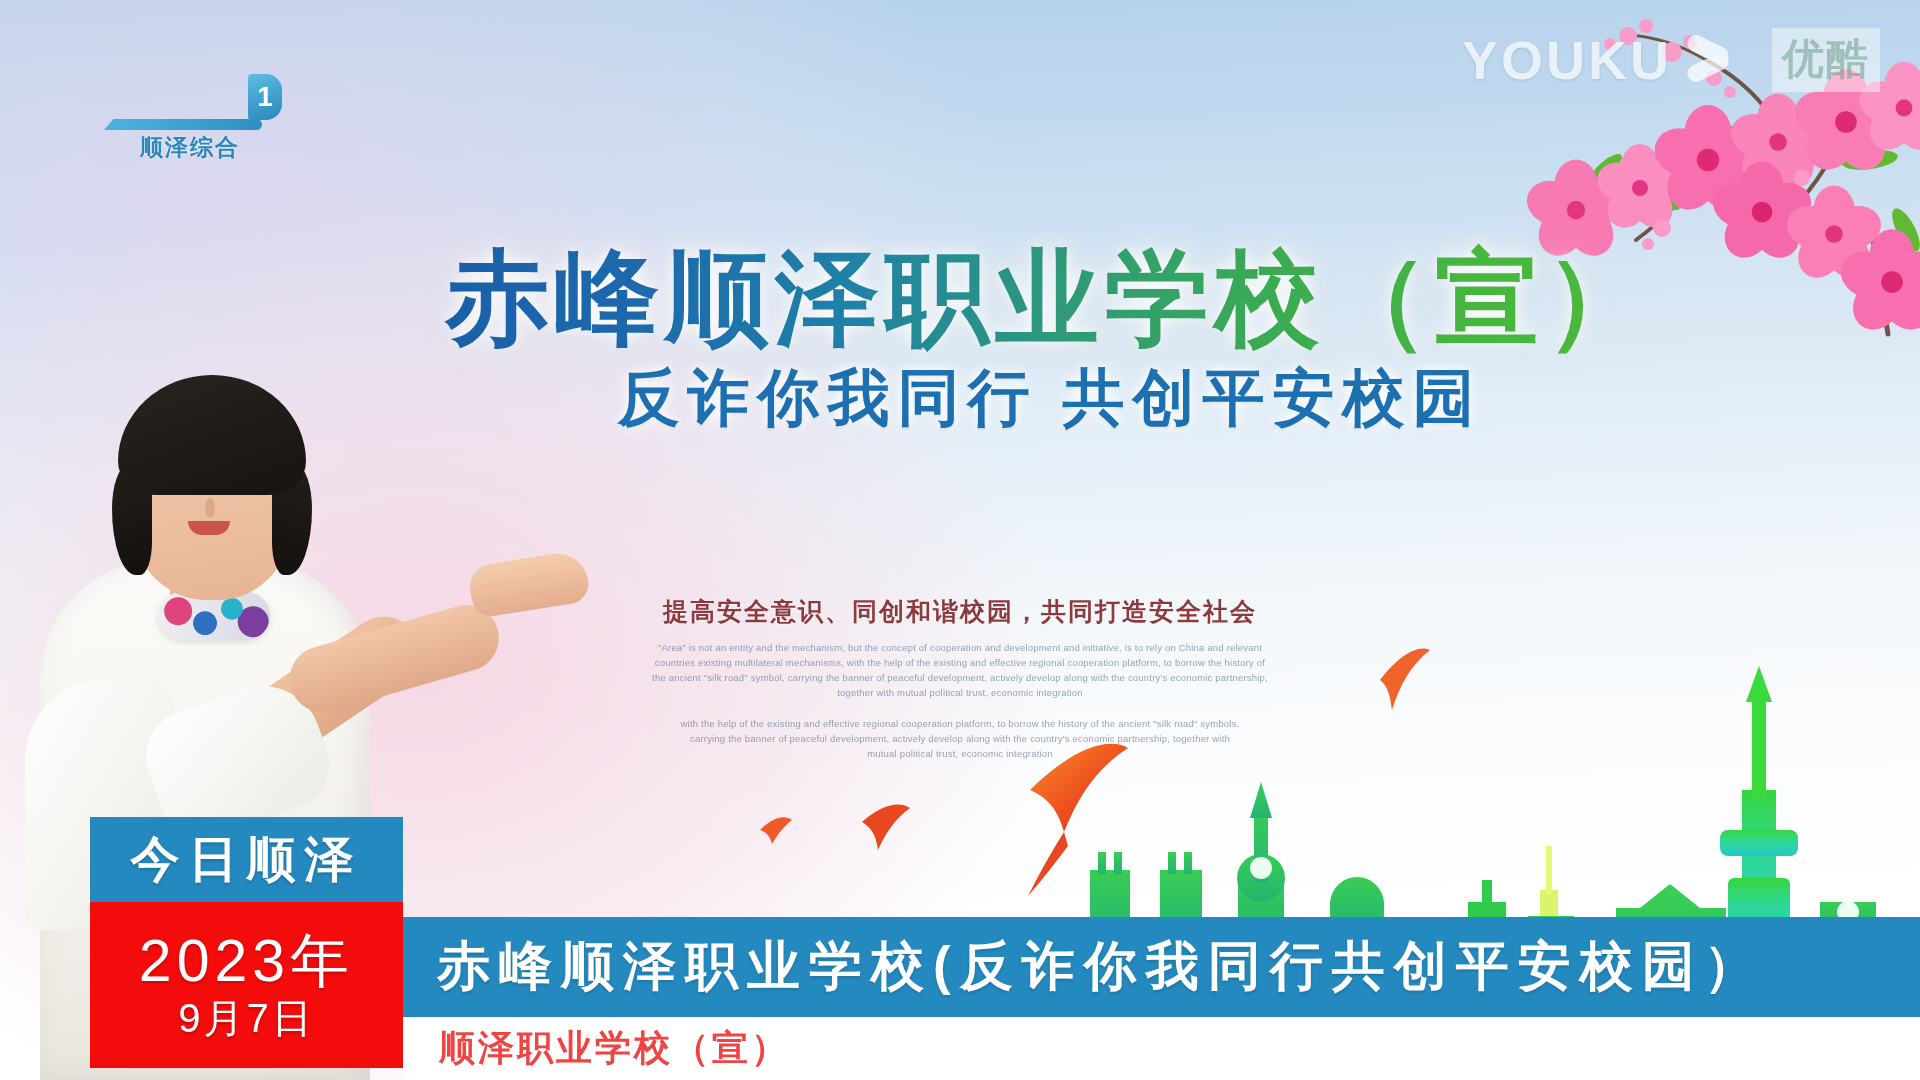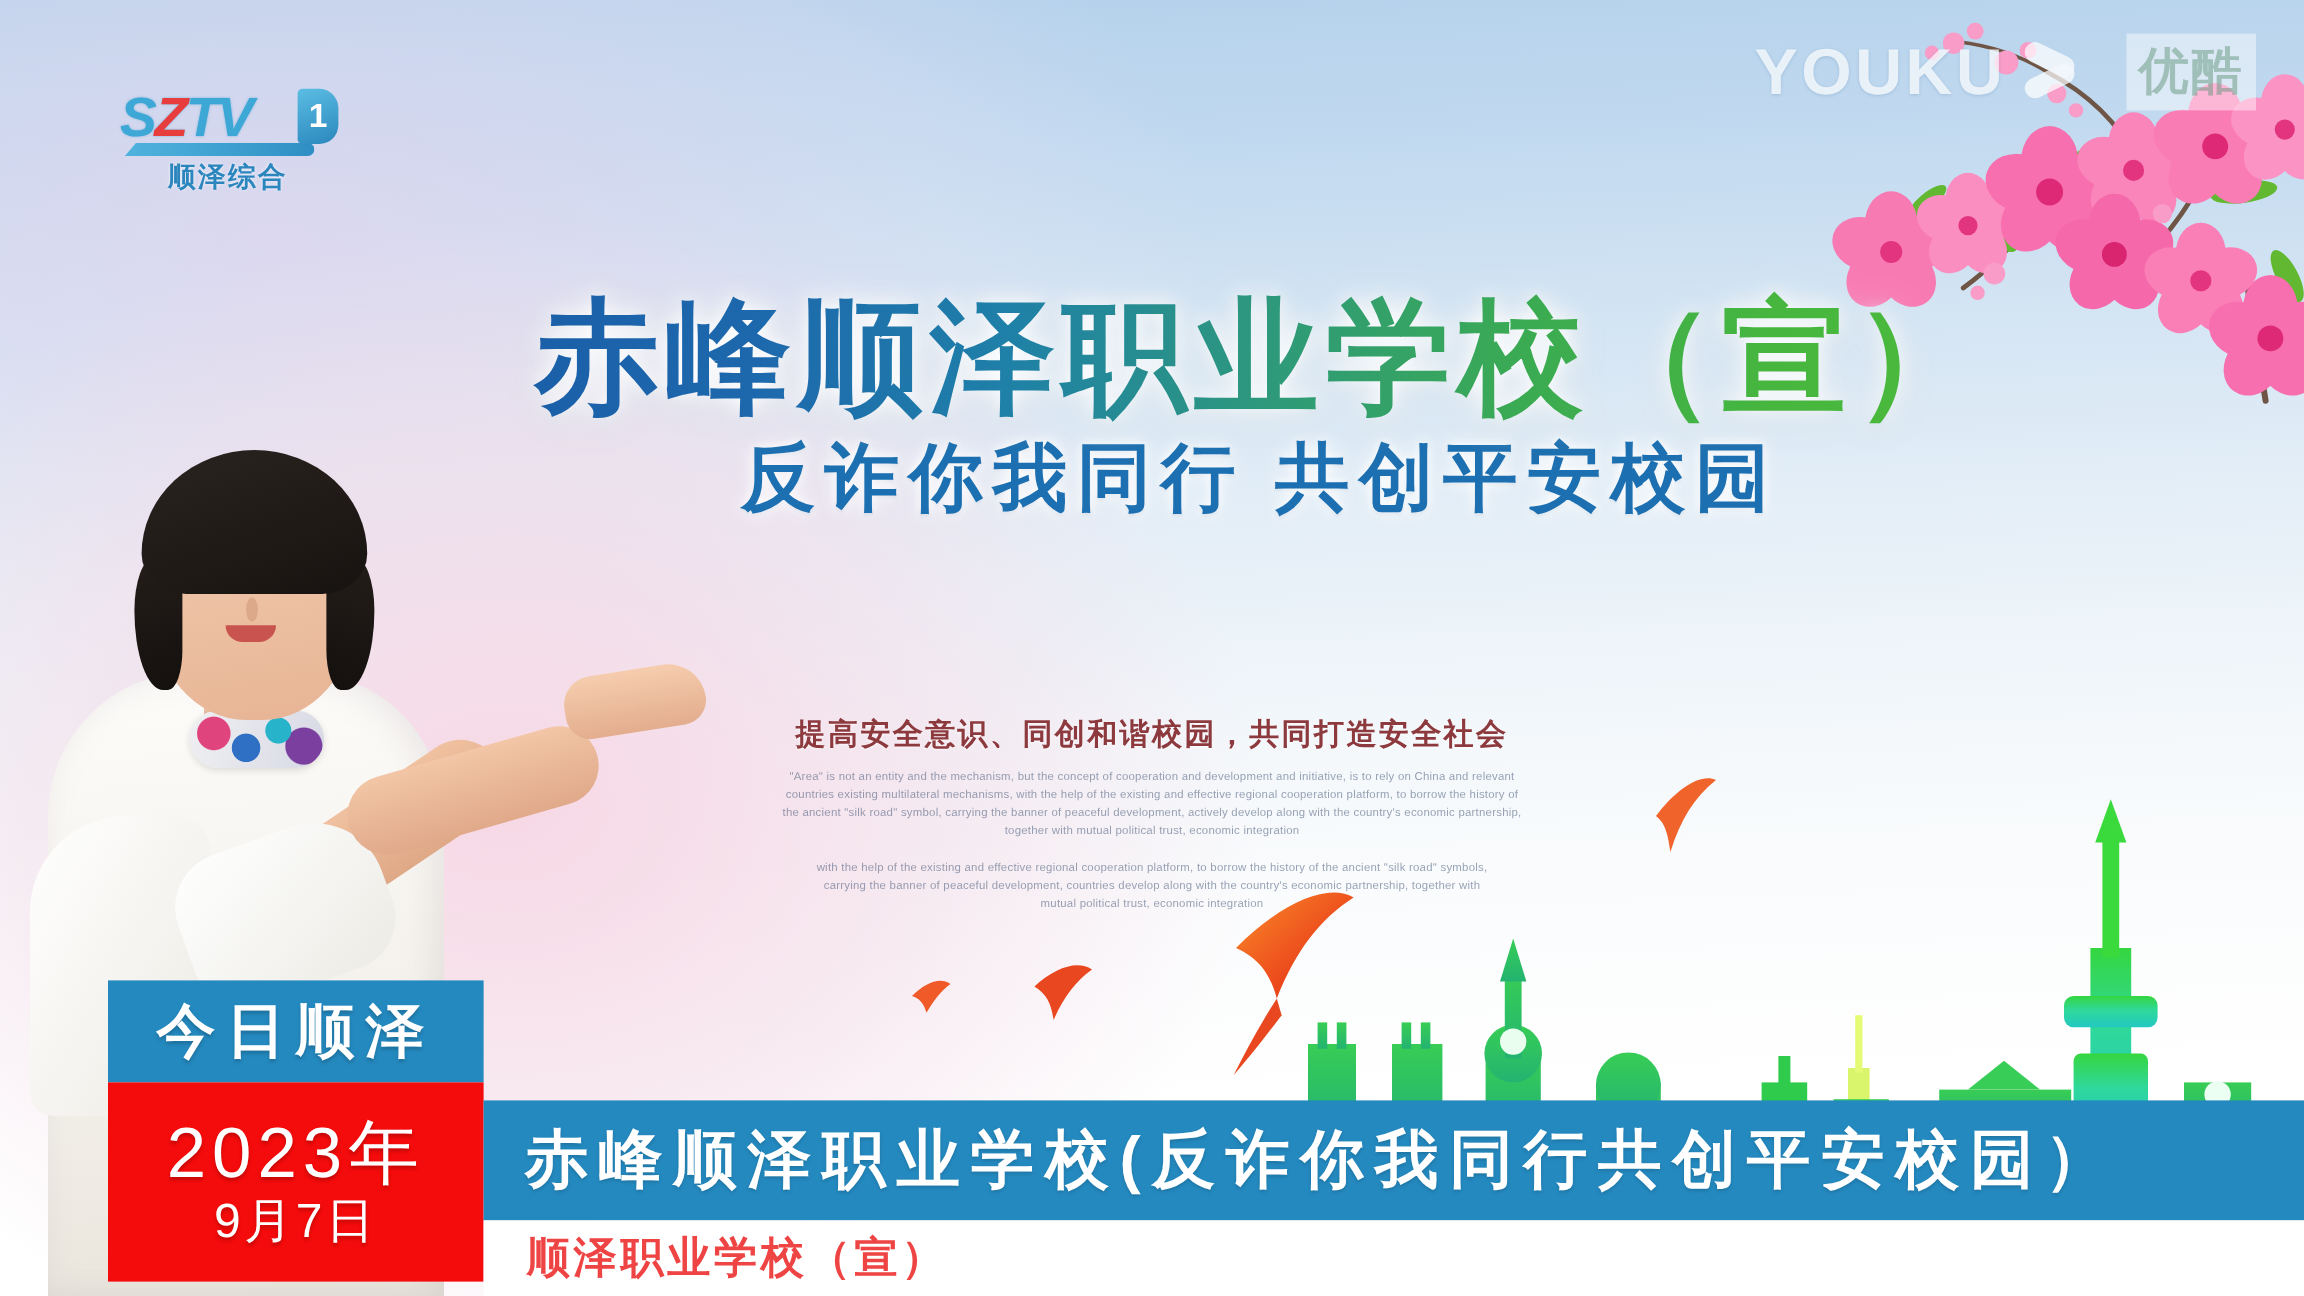--- a/index.html
+++ b/index.html
@@ -271,21 +271,20 @@
   <div class="youku">
     <div class="youku-word">YOUKU</div>
     <div class="youku-arrow"></div>
     <div class="youku-badge">
       <span>优酷</span>
     </div>
   </div>
 
   <div class="sztv">
     <div class="sztv-mark">
-      <div class="sztv-main">S<span class="sztv-z">Z</span>TV</div>
       <div class="sztv-swoosh"></div>
       <div class="sztv-num">1</div>
     </div>
     <div class="sztv-sub">顺泽综合</div>
   </div>
 
   <div class="presenter">
     <div class="p-body"></div>
     <div class="p-shoulder-l"></div>
     <div class="p-arm"></div>
@@ -308,21 +307,21 @@
 
   <div class="hero">
     <div class="hero-title">赤峰顺泽职业学校（宣）</div>
     <div class="hero-sub">反诈你我同行  共创平安校园</div>
   </div>
 
   <div class="slogan">提高安全意识、同创和谐校园，共同打造安全社会</div>
 
   <div class="fineprint">
     <p class="p1">"Area" is not an entity and the mechanism, but the concept of cooperation and development and initiative, is to rely on China and relevant countries existing multilateral mechanisms, with the help of the existing and effective regional cooperation platform, to borrow the history of the ancient "silk road" symbol, carrying the banner of peaceful development, actively develop along with the country's economic partnership, together with mutual political trust, economic integration</p>
-    <p class="p2">with the help of the existing and effective regional cooperation platform, to borrow the history of the ancient "silk road" symbols, carrying the banner of peaceful development, countries develop along with the country's economic partnership, together with mutual political trust, economic integration</p>
+    <p class="p2">with the help of the existing and effective regional cooperation platform, to borrow the history of the ancient "silk road" symbols, carrying the banner of peaceful development, actively develop along with the country's economic partnership, together with mutual political trust, economic integration</p>
   </div>
 
   <div class="skyline">
     <svg width="1920" height="300" viewBox="0 0 1920 300">
       <defs>
         <linearGradient id="gtower" x1="0" y1="0" x2="0" y2="1">
           <stop offset="0%" stop-color="#35d63f"></stop>
             <stop offset="45%" stop-color="#2fd89a"></stop>
             <stop offset="100%" stop-color="#23c9c1"></stop>
         </linearGradient>

